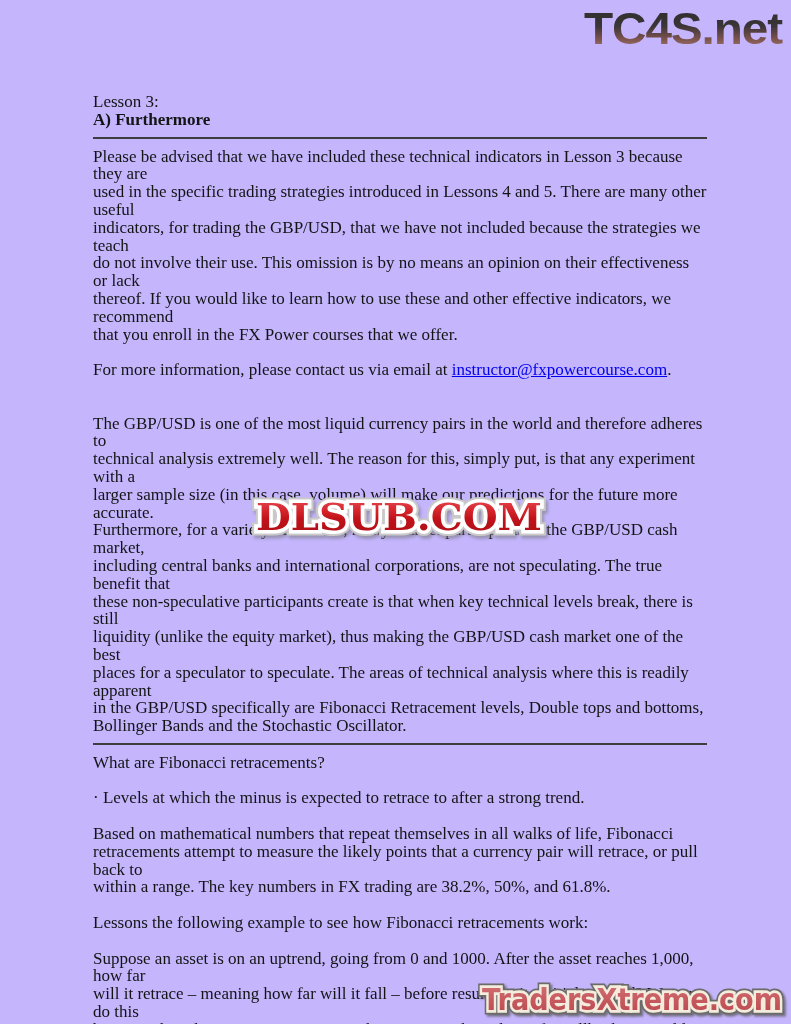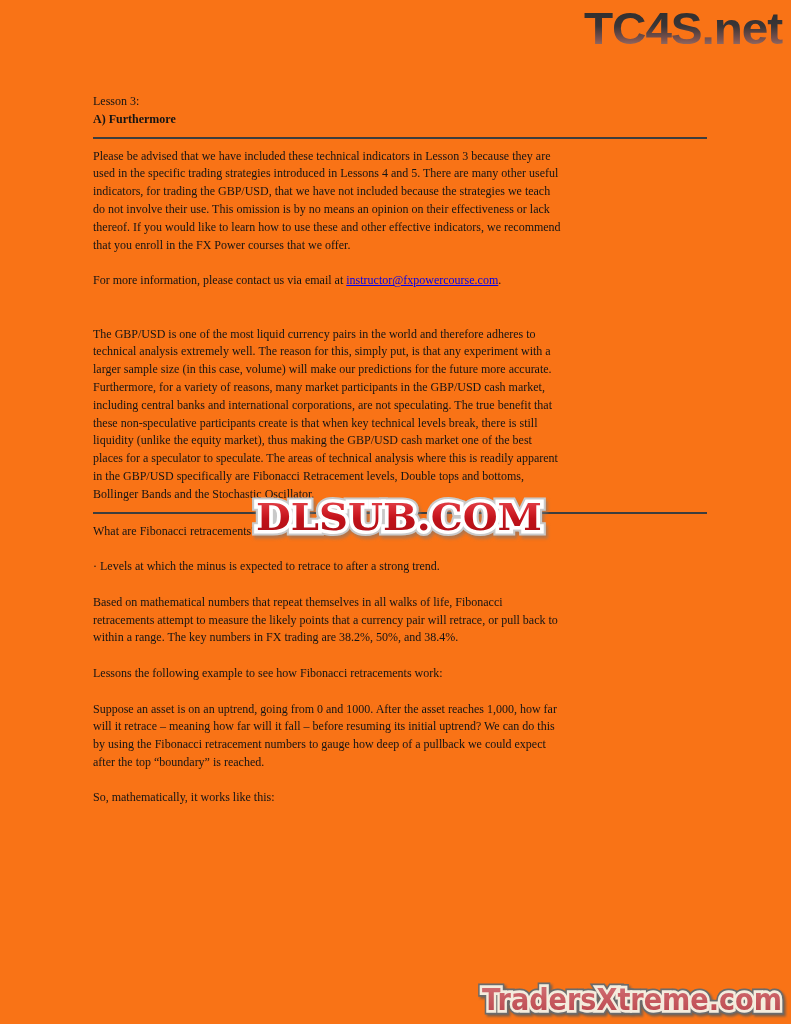--- a/index.html
+++ b/index.html
@@ -1,34 +1,34 @@
 <!DOCTYPE html>
 <html><head>
 <meta charset="utf-8">
 <style>
   * { box-sizing: border-box; }
   html, body { margin: 0; padding: 0; background: #ffffff; }
   .page {
     position: relative;
     width: 791px;
     height: 1024px;
-    background: #f97316;
+    background: #c4b5fd;
     overflow: hidden;
     font-family: "Liberation Serif", serif;
     color: #141414;
   }
   .content {
     position: absolute;
     left: 93px;
     top: 93px;
     width: 614px;
   }
   .content p {
     margin: 0;
-    font-size: 12px;
+    font-size: 17px;
     line-height: 17.8px;
     white-space: pre-line;
   }
   .bold { font-weight: bold; }
   .rule {
     border: none;
     border-top: 2px solid #3d3d3d;
     margin: 8px 0 9px 0;
     width: 100%;
   }
@@ -118,21 +118,21 @@
 these non-speculative participants create is that when key technical levels break, there is still
 liquidity (unlike the equity market), thus making the GBP/USD cash market one of the best
 places for a speculator to speculate. The areas of technical analysis where this is readily apparent
 in the GBP/USD specifically are Fibonacci Retracement levels, Double tops and bottoms,
 Bollinger Bands and the Stochastic Oscillator.</p>
     <hr class="rule">
     <p>What are Fibonacci retracements?</p>
     <p class="mt1">· Levels at which the minus is expected to retrace to after a strong trend.</p>
     <p class="mt1">Based on mathematical numbers that repeat themselves in all walks of life, Fibonacci
 retracements attempt to measure the likely points that a currency pair will retrace, or pull back to
-within a range. The key numbers in FX trading are 38.2%, 50%, and 38.4%.</p>
+within a range. The key numbers in FX trading are 38.2%, 50%, and 61.8%.</p>
     <p class="mt1">Lessons the following example to see how Fibonacci retracements work:</p>
     <p class="mt1">Suppose an asset is on an uptrend, going from 0 and 1000. After the asset reaches 1,000, how far
 will it retrace – meaning how far will it fall – before resuming its initial uptrend? We can do this
 by using the Fibonacci retracement numbers to gauge how deep of a pullback we could expect
 after the top “boundary” is reached.</p>
     <p class="mt1">So, mathematically, it works like this:</p>
   </div>
 
   <div class="wm-middle">
     <svg width="300" height="52">

